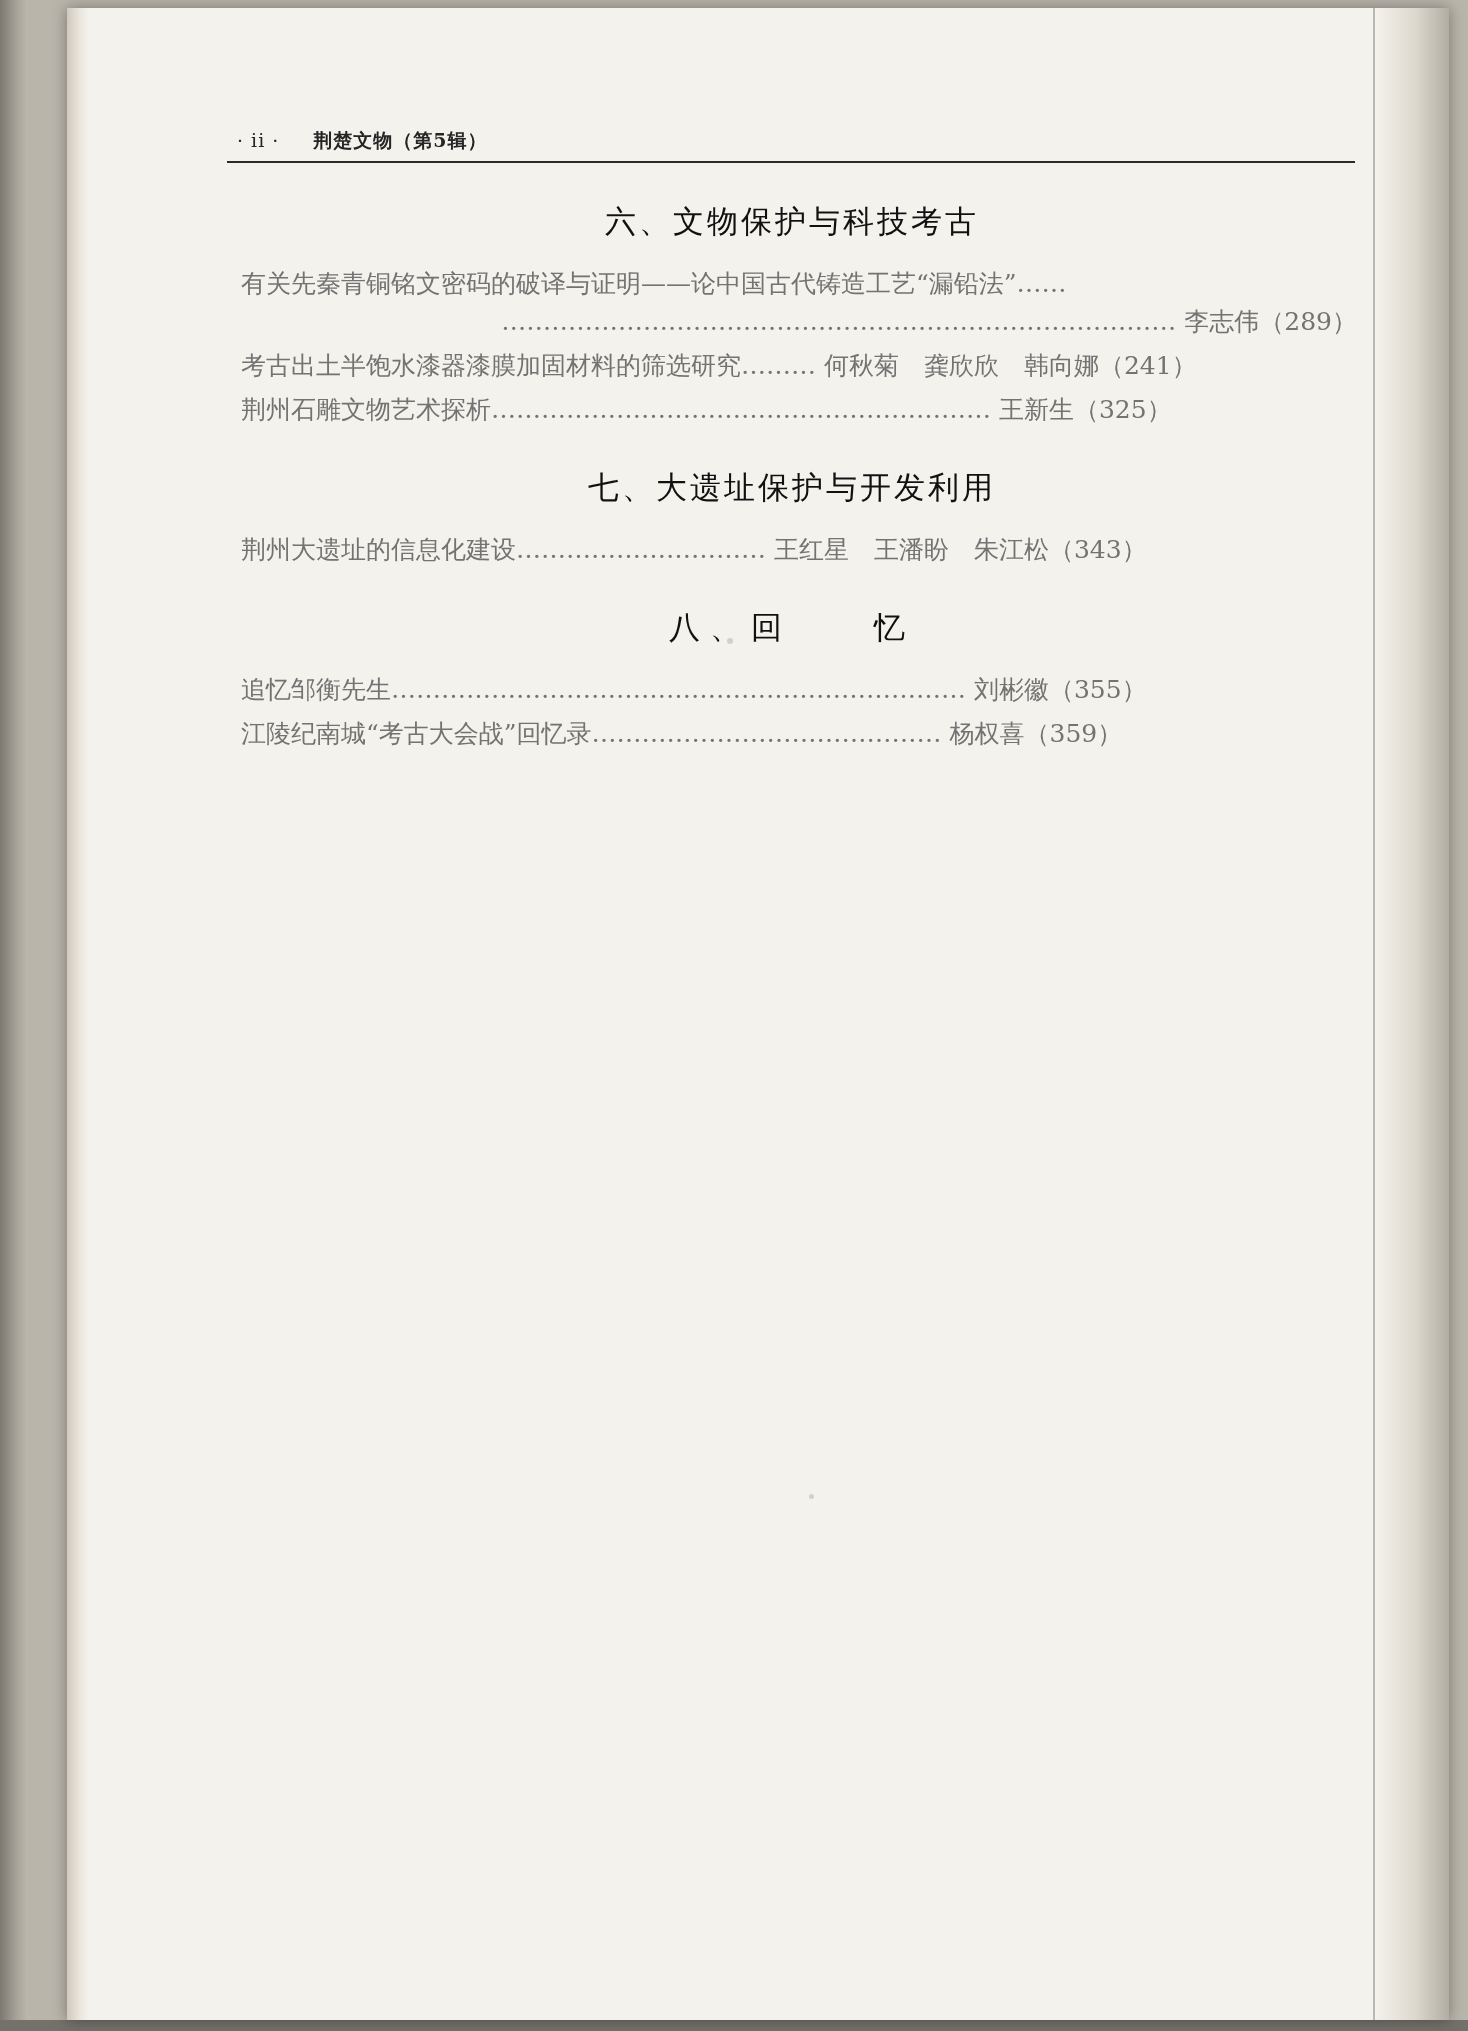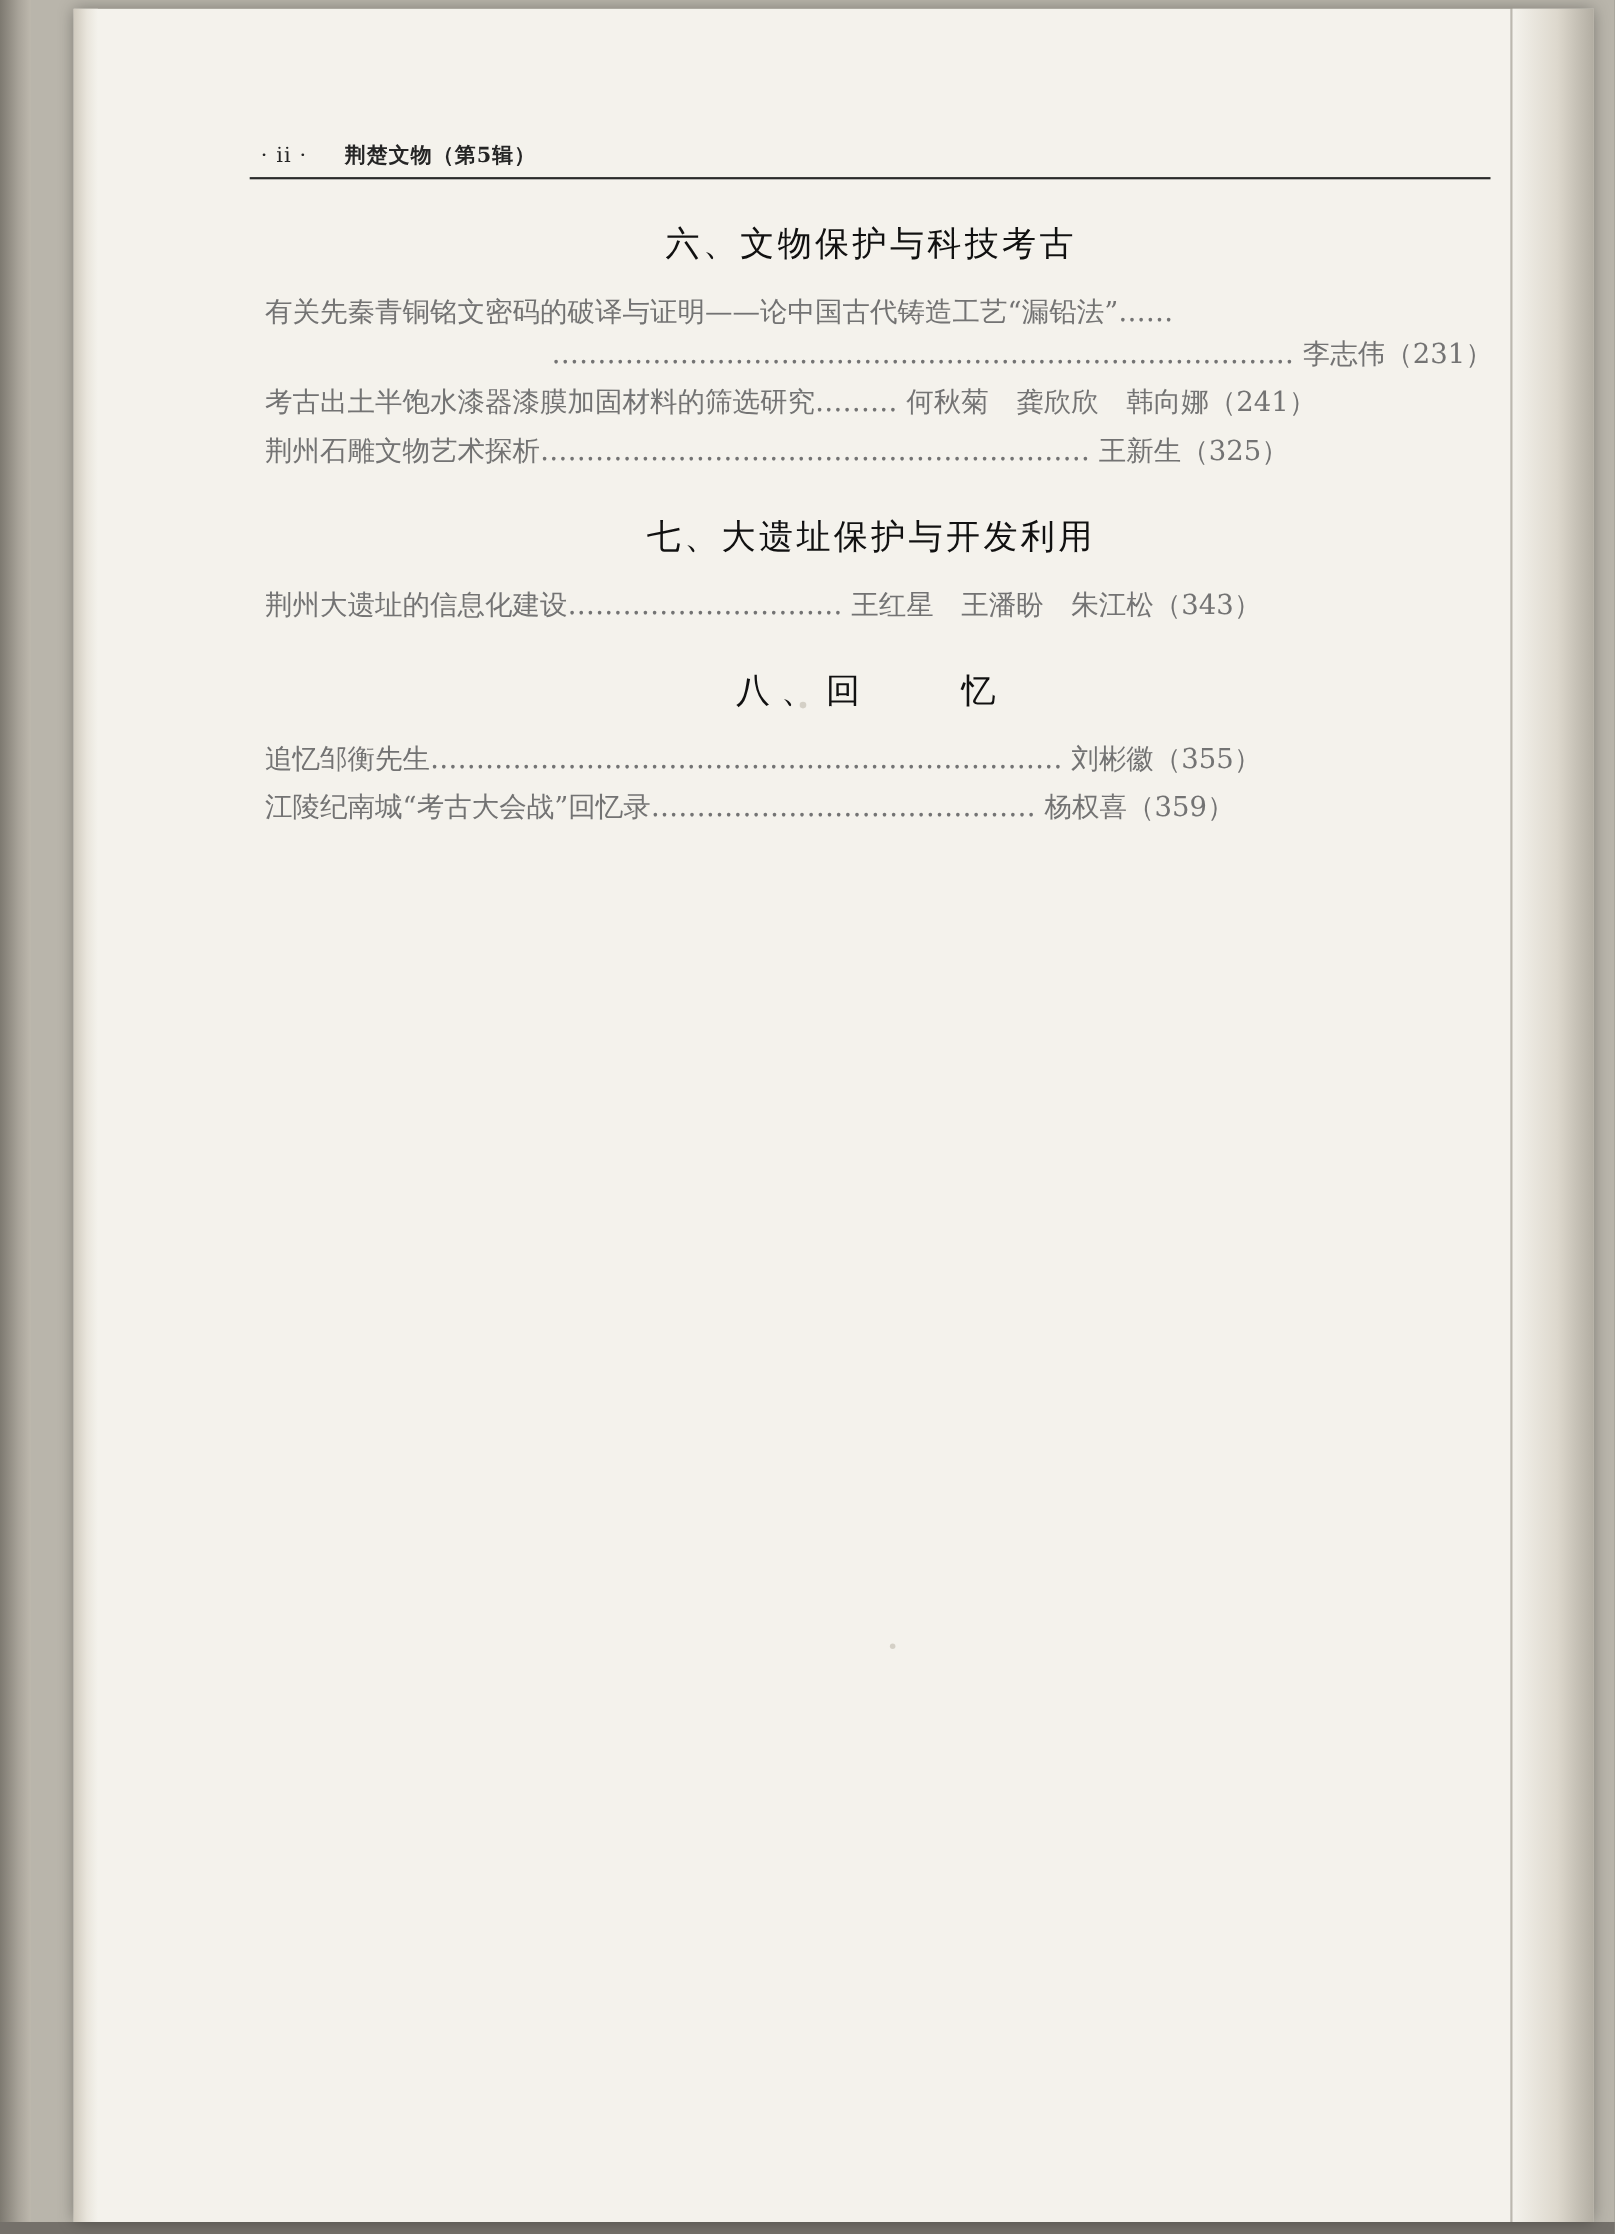--- a/index.html
+++ b/index.html
@@ -155,21 +155,21 @@
       <div class="running-head">
         <span class="folio">· ii ·</span>
         <span class="book">荆楚文物（第5辑）</span>
       </div>
       <div class="head-rule"></div>
 
       <div class="section-title">六、文物保护与科技考古</div>
 
       <div class="entry">
         <span class="line">有关先秦青铜铭文密码的破译与证明——论中国古代铸造工艺“漏铅法”……</span>
-        <span class="cont">……………………………………………………………………… 李志伟（231）</span>
+        <span class="cont">……………………………………………………………………… 李志伟（289）</span>
       </div>
 
 
       <div class="entry">
         <span class="line">考古出土半饱水漆器漆膜加固材料的筛选研究……… 何秋菊　龚欣欣　韩向娜（241）</span>
       </div>
 
       <div class="entry">
         <span class="line">荆州石雕文物艺术探析…………………………………………………… 王新生（325）</span>
       </div>

